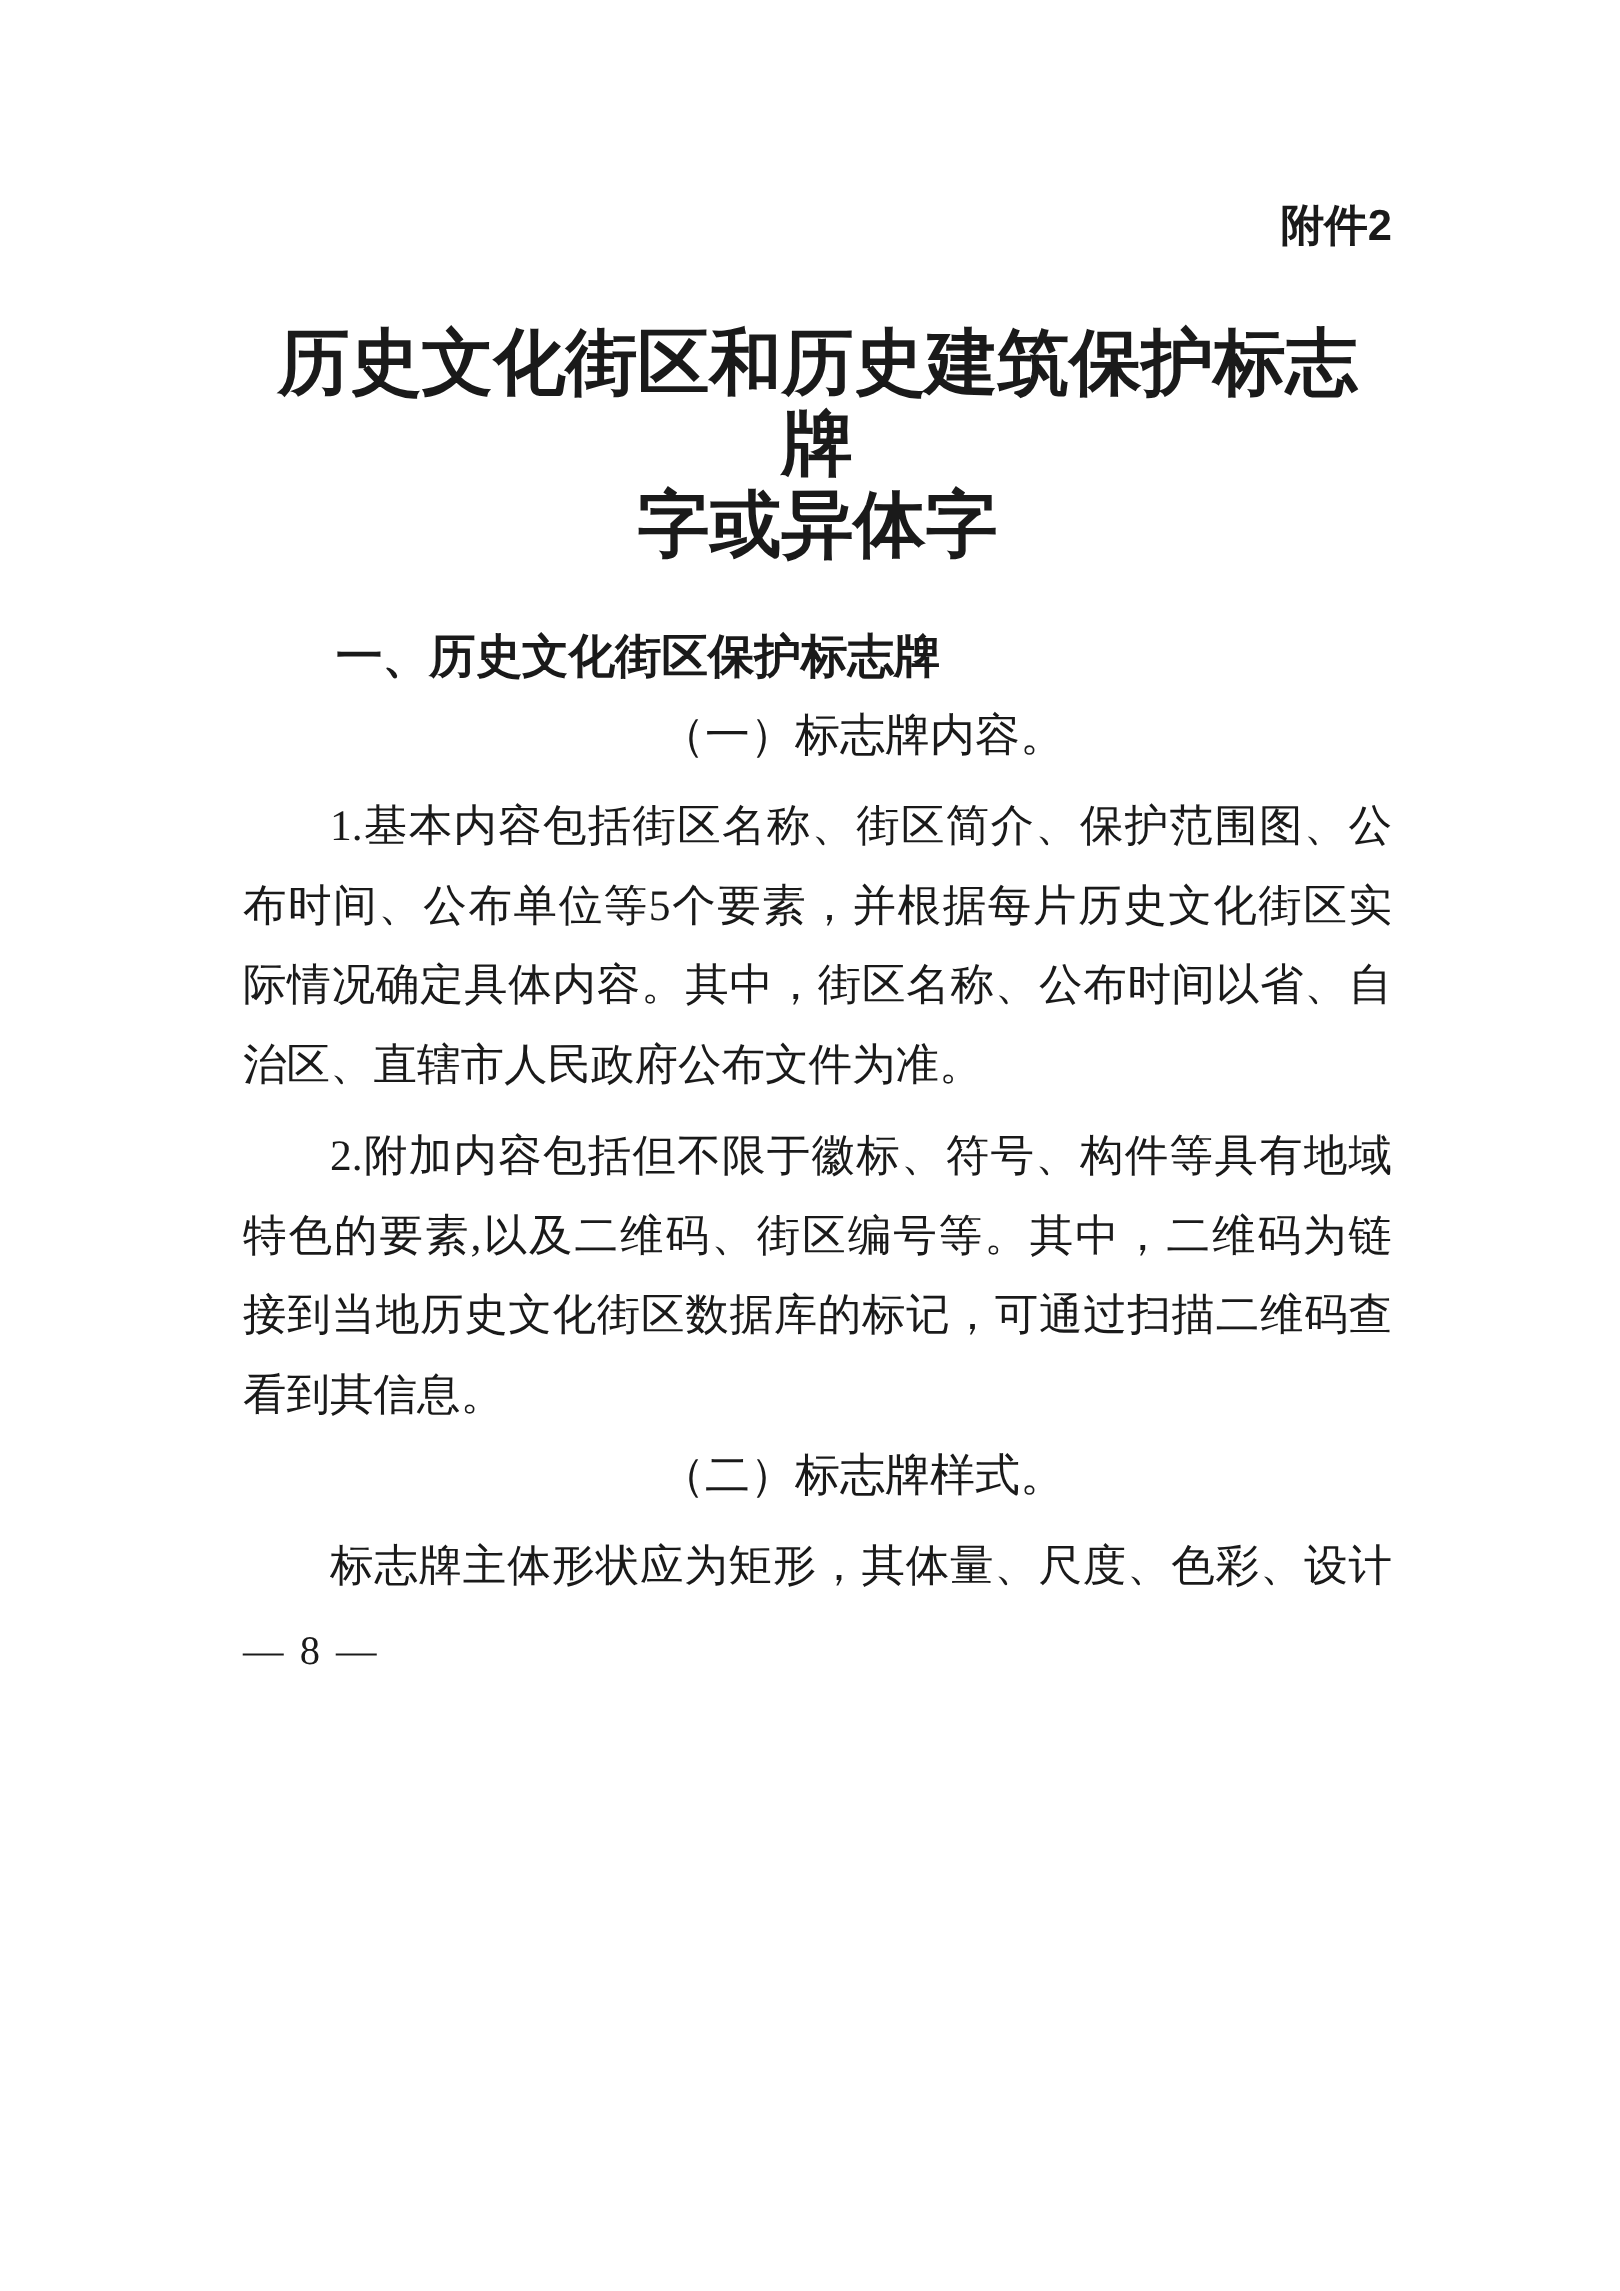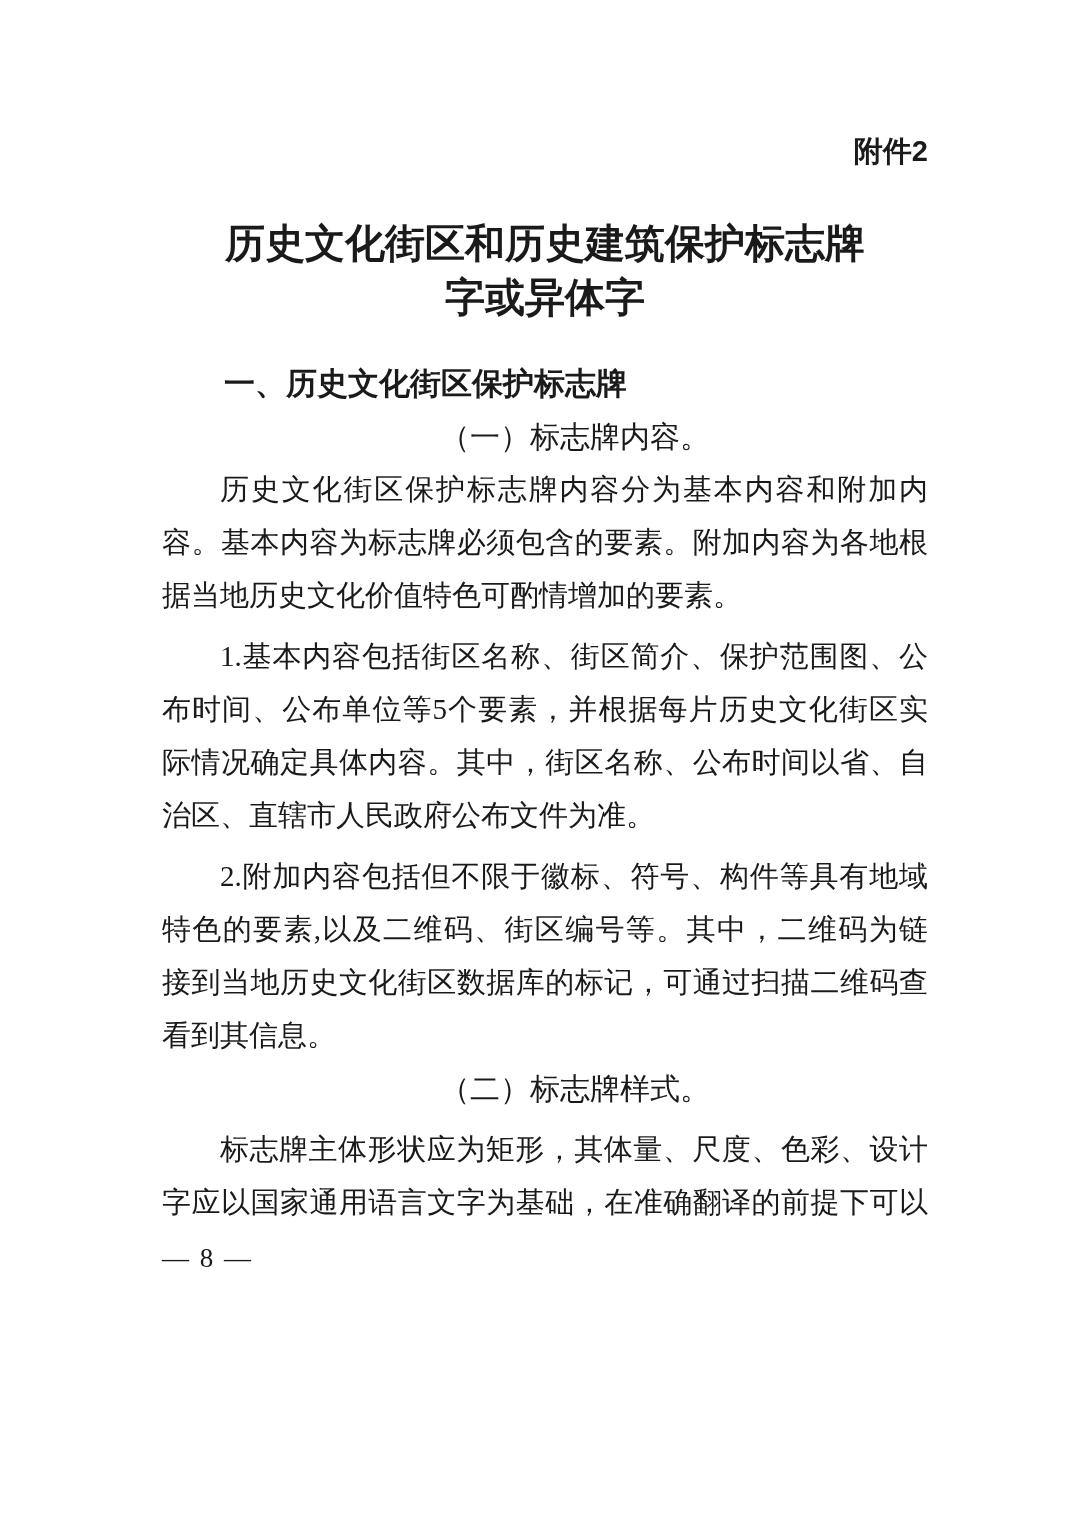--- a/index.html
+++ b/index.html
@@ -24,21 +24,21 @@
     line-height: 34px;
     font-size: 29px;
     font-weight: 600;
     font-family: "Liberation Sans", "DejaVu Sans", sans-serif;
     text-align: right;
   }
   
   .doc-title {
     margin-top: 48px;
     text-align: center;
-    font-size: 40px;
+    font-size: 48px;
     line-height: 54px;
     font-weight: bold;
     font-family: "Liberation Sans", "DejaVu Sans", sans-serif;
     letter-spacing: 0px;
   }
   
   .section-heading {
     margin-top: 33px;
     font-size: 31px;
     line-height: 53px;
@@ -91,42 +91,36 @@
 
   <div class="doc-title">
     <div>历史文化街区和历史建筑保护标志牌</div>
     <div>字或异体字</div>
   </div>
 
   <div class="section-heading">一、历史文化街区保护标志牌</div>
 
   <div class="subsection-heading">（一）标志牌内容。</div>
 
-  <div class="paragraph">
-    <div class="line fill indent">历史文化街区保护标志牌内容分为基本内容和附加内</div>
-    <div class="line fill">容。基本内容为标志牌必须包含的要素。附加内容为各地根</div>
-    <div class="line">据当地历史文化价值特色可酌情增加的要素。</div>
-  </div>
 
   <div class="paragraph spaced">
     <div class="line fill indent">1.基本内容包括街区名称、街区简介、保护范围图、公</div>
     <div class="line fill">布时间、公布单位等5个要素，并根据每片历史文化街区实</div>
     <div class="line fill">际情况确定具体内容。其中，街区名称、公布时间以省、自</div>
     <div class="line">治区、直辖市人民政府公布文件为准。</div>
   </div>
 
   <div class="paragraph spaced">
     <div class="line fill indent">2.附加内容包括但不限于徽标、符号、构件等具有地域</div>
     <div class="line fill">特色的要素,以及二维码、街区编号等。其中，二维码为链</div>
     <div class="line fill">接到当地历史文化街区数据库的标记，可通过扫描二维码查</div>
     <div class="line">看到其信息。</div>
   </div>
 
   <div class="subsection-heading">（二）标志牌样式。</div>
 
   <div class="paragraph spaced">
     <div class="line fill indent">标志牌主体形状应为矩形，其体量、尺度、色彩、设计</div>
-    <div class="line fill">字应以国家通用语言文字为基础，在准确翻译的前提下可以</div>
   </div>
 
   <div class="page-footer">— 8 —</div>
 
 </div>
 
 </body></html>

